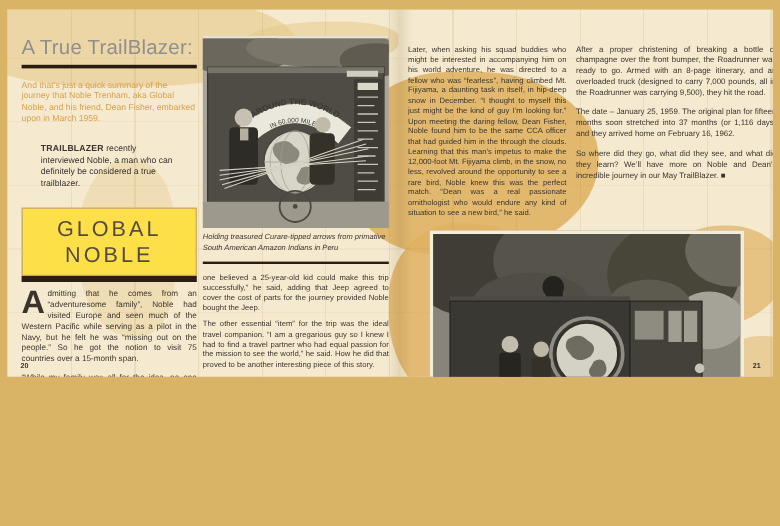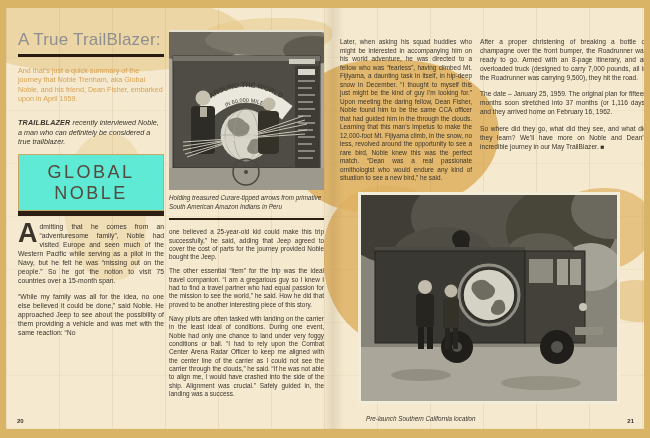--- a/index.html
+++ b/index.html
@@ -1,35 +1,35 @@
 <!DOCTYPE html>
 <html><head>
 <meta charset="utf-8">
 <style>
   html,body{margin:0;padding:0;}
   body{width:650px;height:438px;font-family:"Liberation Sans",sans-serif;}
   .spread{position:relative;width:650px;height:438px;background:#d9b466;overflow:hidden;}
-  .page{position:absolute;left:6px;top:8px;width:638px;height:421px;background:#f5ead0;overflow:hidden;}
+  .page{position:absolute;left:6px;top:8px;width:638px;height:306px;background:#f5ead0;overflow:hidden;}
   .map-blob{position:absolute;}
   .grid{position:absolute;inset:0;
     background-image:
       repeating-linear-gradient(90deg, rgba(166,134,74,.14) 0px, rgba(166,134,74,.14) 1px, transparent 1px, transparent 53px),
       repeating-linear-gradient(0deg, rgba(166,134,74,.07) 0px, rgba(166,134,74,.07) 1px, transparent 1px, transparent 53px);}
   .fold{position:absolute;left:316px;top:0;width:22px;height:421px;
     background:linear-gradient(90deg, rgba(120,90,40,0) 0%, rgba(120,90,40,.14) 50%, rgba(120,90,40,0) 100%);}
 
   
   .col-left{position:absolute;left:12px;top:22px;width:146px;}
   .tb-title{margin:0;font-size:17px;font-weight:normal;color:#8f8f8f;letter-spacing:.2px;}
   .tb-rule{height:3px;background:#281c12;margin:4px 0 9px 0;}
   .qa{color:#e39b33;font-weight:bold;font-size:7.6px;line-height:1.28;margin:0 0 8px 0;}
   .summary{color:#d8a14f;font-size:7.2px;line-height:1.3;margin:0 0 15px 0;}
-  .interview{color:#3b342c;font-size:7.2px;line-height:1.3;margin:0;font-style:italic;}
+  .interview{color:#3b342c;font-size:7.2px;line-height:1.3;margin:16px;}
   .interview b{letter-spacing:.2px;}
-  .gn-box{margin-top:7px;border:1px solid #c8a767;background:#5eead4;text-align:center;
+  .gn-box{margin-top:7px;border:1px solid #c8a767;background:#fde047;text-align:center;
     padding:7px 0 6px 0;font-size:18px;letter-spacing:2.5px;color:#554a3e;}
   .gn-bar{height:5px;background:#2c1e13;margin:0 0 6px 0;}
   .bodytext{color:#3b342c;font-size:6.8px;line-height:1.33;text-align:justify;margin:0 0 7px 0;}
   .dropcap{float:left;font-size:27px;line-height:21px;font-weight:bold;padding:1px 2px 0 0;color:#3b342c;}
 
   
   .col-mid{position:absolute;left:163px;top:22px;width:155px;}
   .photo-frame{width:155px;height:160px;background:#b7b3a8;border-top:2px solid #e6e2d4;box-sizing:border-box;}
   .caption{margin-top:4px;font-style:italic;font-size:6.3px;line-height:1.42;color:#3b342c;}
   .mid-rule{height:2px;background:#2a1d12;margin:6px 0 8px 0;}
@@ -59,21 +59,21 @@
     <div class="map-blob" style="left:288px;top:52px;width:205px;height:152px;background:#dfb263;opacity:.9;border-radius:45% 55% 60% 40%;"></div>
     <div class="map-blob" style="left:318px;top:178px;width:152px;height:162px;background:#dfb263;opacity:.85;border-radius:40% 60% 45% 55%;"></div>
     <div class="map-blob" style="left:540px;top:180px;width:108px;height:84px;background:#dfb263;opacity:.7;border-radius:55% 45% 60% 40%;"></div>
     <div class="map-blob" style="left:598px;top:272px;width:62px;height:42px;background:#dfb263;opacity:.5;border-radius:50% 50% 45% 55%;"></div>
     <div class="grid"></div>
     <div class="fold"></div>
 
     <div class="col-left">
       <h1 class="tb-title">A True TrailBlazer:</h1>
       <div class="tb-rule"></div>
-      <p class="summary">And that’s just a quick summary of the journey that Noble Trenham, aka Global Noble, and his friend, Dean Fisher, embarked upon in April 1959.</p>
+      <p class="summary">And that’s just a quick summary of the journey that Noble Trenham, aka Global Noble, and his friend, Dean Fisher, embarked upon in March 1959.</p>
       <p class="interview"><b>TRAILBLAZER</b><span> recently interviewed Noble, a man who can definitely be considered a true trailblazer.</span></p>
       <div class="gn-box">GLOBAL NOBLE</div>
       <div class="gn-bar"></div>
       <p class="bodytext"><span class="dropcap">A</span><span>dmitting that he comes from an “adventuresome family”, Noble had visited Europe and seen much of the Western Pacific while serving as a pilot in the Navy, but he felt he was “missing out on the people.” So he got the notion to visit 75 countries over a 15-month span.</span></p>
       <p class="bodytext">“While my family was all for the idea, no one else believed it could be done,” said Noble. He approached Jeep to see about the possibility of them providing a vehicle and was met with the same reaction: “No</p>
     </div>
 
     <div class="col-mid">
       <div class="photo-frame">
         <svg width="155" height="158" viewBox="0 0 155 158">

